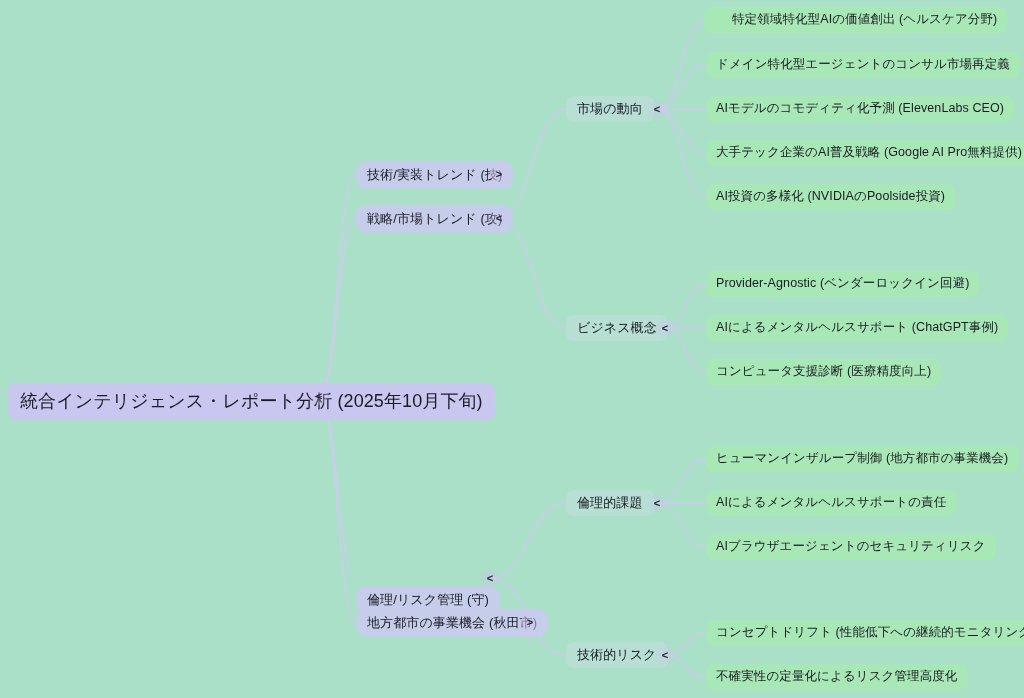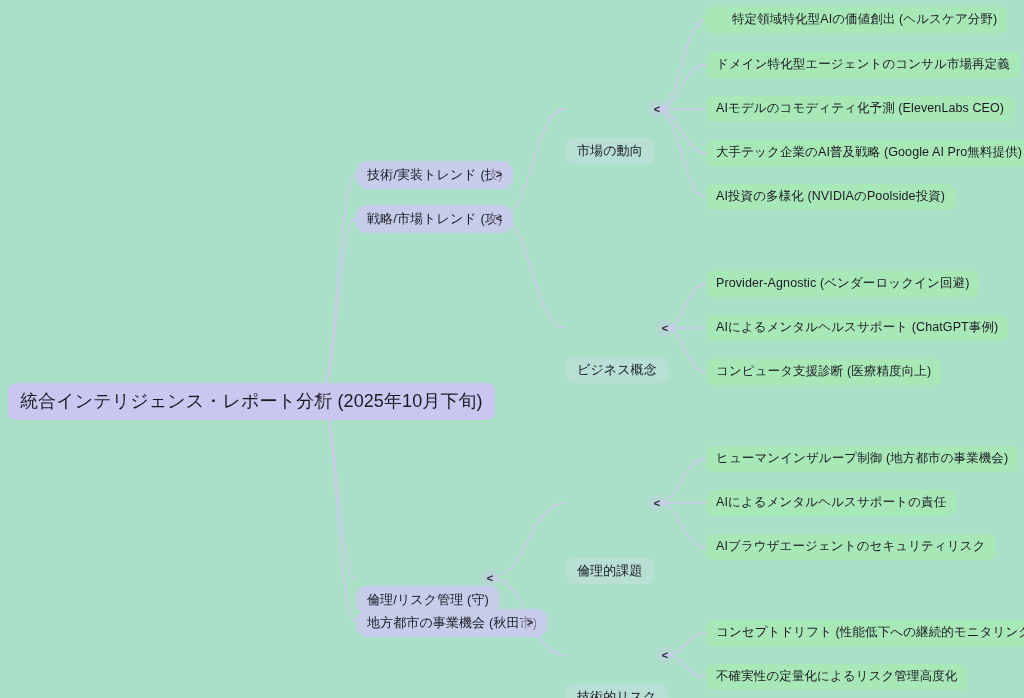--- a/index.html
+++ b/index.html
@@ -50,21 +50,20 @@
   }
   .node.lvl2 {
     background: #c6cdea;
     border-radius: 11px;
     padding: 6px 11px;
   }
   .node.lvl3 {
     background: #b7dfd4;
     border-radius: 7px;
     padding: 5px 11px;
-    margin-top: 42px;
   }
   .node.leaf {
     background: #a7e8b6;
     border-radius: 7px;
     padding: 5px 10px;
     font-size: 12.5px;
   }
   .toggle {
     position: absolute;
     width: 18px;
@@ -119,21 +118,21 @@
     <div class="node lvl2" style="left: 356px; top: 205px; min-width: 132px;">戦略/市場トレンド (攻)</div>
     <div class="toggle bare" style="left: 490px; top: 209px;">&lt;</div>
     <div class="node lvl2" style="left: 356px; top: 586px; min-width: 128px;">倫理/リスク管理 (守)</div>
     <div class="toggle bare" style="left: 481px; top: 569px;">&lt;</div>
     <div class="node lvl2" style="left: 356px; top: 609px; min-width: 162px;">地方都市の事業機会 (秋田市)</div>
     <div class="toggle" style="left: 521px; top: 613px;">&gt;</div>
     <div class="node lvl3" style="left: 566px; top: 96px; min-width: 80px;">市場の動向</div>
     <div class="toggle bare" style="left: 648px; top: 100px;">&lt;</div>
     <div class="node lvl3" style="left: 566px; top: 315px; min-width: 88px; text-align: right;">ビジネス概念</div>
     <div class="toggle bare" style="left: 656px; top: 319px;">&lt;</div>
-    <div class="node lvl3" style="left: 566px; top: 516px; min-width: 80px;">倫理的課題</div>
+    <div class="node lvl3" style="left: 566px; top: 490px; min-width: 80px;">倫理的課題</div>
     <div class="toggle bare" style="left: 648px; top: 494px;">&lt;</div>
     <div class="node lvl3" style="left: 566px; top: 642px; min-width: 88px;">技術的リスク</div>
     <div class="toggle bare" style="left: 656px; top: 646px;">&lt;</div>
     <div class="node leaf" style="left: 704px; top: 7px; min-width: 248px; padding-left: 28px;">特定領域特化型AIの価値創出 (ヘルスケア分野)</div>
     <div class="node leaf" style="left: 706px; top: 52px; min-width: 274px;">ドメイン特化型エージェントのコンサル市場再定義</div>
     <div class="node leaf" style="left: 706px; top: 96px; min-width: 242px;">AIモデルのコモディティ化予測 (ElevenLabs CEO)</div>
     <div class="node leaf" style="left: 706px; top: 140px; min-width: 282px;">大手テック企業のAI普及戦略 (Google AI Pro無料提供)</div>
     <div class="node leaf" style="left: 706px; top: 184px; min-width: 211px;">AI投資の多様化 (NVIDIAのPoolside投資)</div>
     <div class="node leaf" style="left: 706px; top: 271px; min-width: 234px;">Provider-Agnostic (ベンダーロックイン回避)</div>
     <div class="node leaf" style="left: 706px; top: 315px; min-width: 259px;">AIによるメンタルヘルスサポート (ChatGPT事例)</div>

